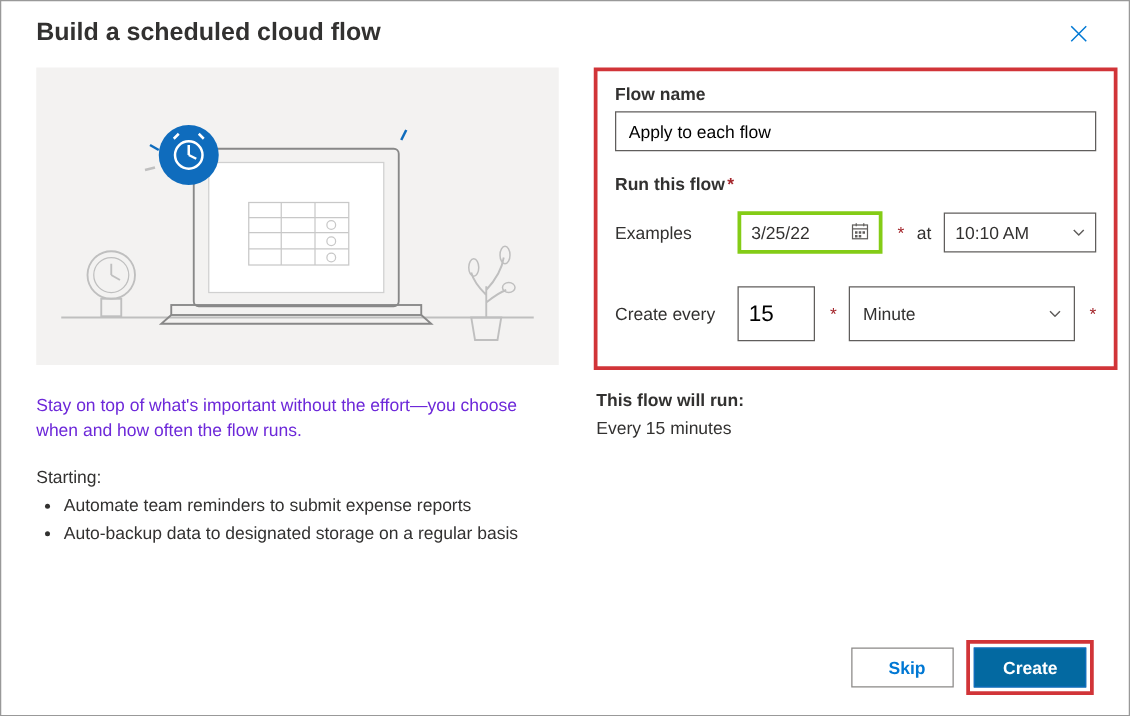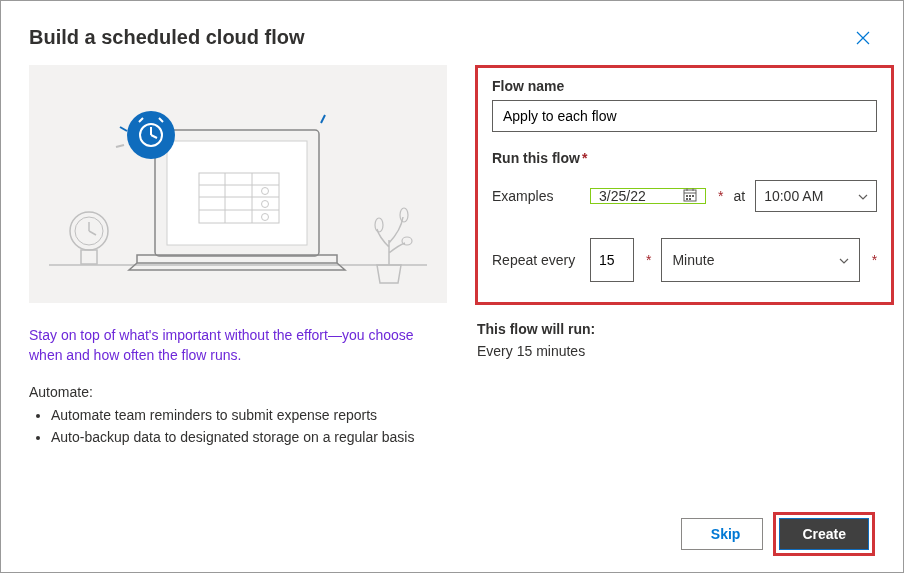--- a/index.html
+++ b/index.html
@@ -6,21 +6,21 @@
   body {
     font-family: "Segoe UI", -apple-system, sans-serif;
     background: #fff;
     width: 904px;
     height: 573px;
     border: 1px solid #999;
     position: relative;
     color: #323130;
   }
   .dialog-header {
-    padding: 25px 28px 12px 28px;
+    padding: 14px 28px 12px 28px;
     display: flex;
     justify-content: space-between;
     align-items: flex-start;
   }
   .dialog-title {
     font-size: 20px;
     font-weight: 600;
     color: #323130;
   }
   .close-btn {
@@ -94,49 +94,49 @@
     align-items: center;
     gap: 10px;
     margin-top: 14px;
     font-size: 14px;
   }
   .row-label {
     width: 88px;
     font-size: 14px;
   }
   .date-input {
-    border: 1px solid #84cc16;
+    border: 3px solid #84cc16;
     padding: 5px 8px;
     display: inline-flex;
     align-items: center;
     gap: 18px;
-    height: 16px;
+    height: 34px;
     width: 116px;
     font-size: 14px;
     justify-content: space-between;
   }
   .date-text { font-size: 14px; }
   .time-input {
     border: 1px solid #605e5c;
     padding: 5px 8px;
     display: inline-flex;
     align-items: center;
     gap: 12px;
     height: 32px;
     width: 122px;
     justify-content: space-between;
     font-size: 14px;
   }
   .chev { font-size: 10px; color: #605e5c; }
   .num-input {
     border: 1px solid #605e5c;
     height: 32px;
-    width: 44px;
+    width: 62px;
     padding: 21px 8px;
-    font-size: 14px;
+    font-size: 18px;
     font-family: inherit;
   }
   .unit-select {
     border: 1px solid #605e5c;
     height: 44px;
     flex: 1;
     padding: 5px 10px;
     font-size: 14px;
     display: inline-flex;
     align-items: center;
@@ -171,21 +171,21 @@
     cursor: pointer;
     font-family: inherit;
   }
   .btn-skip {
     border: 1px solid #8a8886;
     color: #0078d4;
     font-weight: 600;
     padding-left: 29px;
   }
   .btn-primary {
-    background: #404040;
+    background: #0369a1;
     border-color: #0f6cbd;
     color: #fff;
     font-weight: 600;
   }
   .create-hl {
     border: 3px solid #d13438;
     padding: 3px;
     display: inline-flex;
   }
 </style>
@@ -243,21 +243,21 @@
         <rect x="52" y="185" width="16" height="14" fill="none" stroke="#bfbfbf" stroke-width="1.5"></rect>
 
         <path d="M360 200 L360 175 M360 182 Q350 172 348 164 M360 178 Q372 165 374 152 M360 188 Q370 180 376 178" fill="none" stroke="#bfbfbf" stroke-width="1.5"></path>
         <ellipse cx="350" cy="160" rx="4" ry="7" fill="none" stroke="#bfbfbf" stroke-width="1.2"></ellipse>
         <ellipse cx="375" cy="150" rx="4" ry="7" fill="none" stroke="#bfbfbf" stroke-width="1.2"></ellipse>
         <ellipse cx="378" cy="176" rx="5" ry="4" fill="none" stroke="#bfbfbf" stroke-width="1.2"></ellipse>
         <path d="M348 200 L372 200 L369 218 L351 218 Z" fill="none" stroke="#bfbfbf" stroke-width="1.5"></path>
       </svg>
     </div>
     <p class="desc">Stay on top of what's important without the effort—you choose when and how often the flow runs.</p>
-    <p class="examples-label">Automate:</p>
+    <p class="examples-label">Starting:</p>
     <ul class="examples-list">
       <li>Automate team reminders to submit expense reports</li>
       <li>Auto-backup data to designated storage on a regular basis</li>
     </ul>
   </div>
 
   <div class="right-col">
     <div class="highlight-box">
       <label class="field-label">Flow name</label>
       <input class="text-input" type="text" value="Apply to each flow" style="">
@@ -282,31 +282,31 @@
                 <rect x="6" y="7" width="2" height="2" fill="#605e5c"></rect>
                 <rect x="9" y="7" width="2" height="2" fill="#605e5c"></rect>
                 <rect x="3" y="10" width="2" height="2" fill="#605e5c"></rect>
                 <rect x="6" y="10" width="2" height="2" fill="#605e5c"></rect>
               </svg>
           </span>
         </div>
         <span class="required">*</span>
         <span>at</span>
         <div class="time-input">
-          <span>10:00 AM</span>
+          <span>10:10 AM</span>
           <span class="chev">
             <svg width="10" height="6" viewBox="0 0 10 6">
                 <path d="M1 1 L5 5 L9 1" fill="none" stroke="#605e5c" stroke-width="1.2"></path>
               </svg>
           </span>
         </div>
       </div>
 
       <div class="run-row" style="margin-top:26px">
-        <span class="row-label">Repeat every</span>
+        <span class="row-label">Create every</span>
         <input class="num-input" type="text" value="15" style="">
         <span class="required">*</span>
         <div class="unit-select">
           <span>Minute</span>
           <span class="chev">
             <svg width="10" height="6" viewBox="0 0 10 6">
                 <path d="M1 1 L5 5 L9 1" fill="none" stroke="#605e5c" stroke-width="1.2"></path>
               </svg>
           </span>
         </div>

